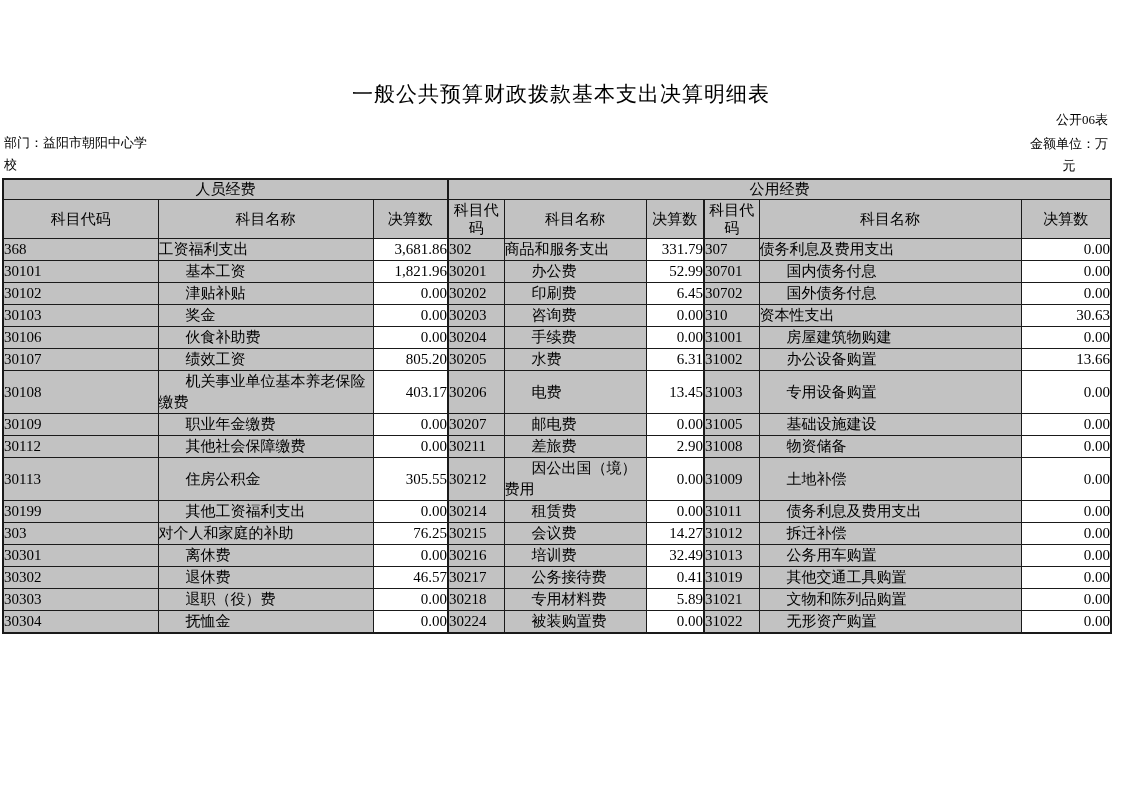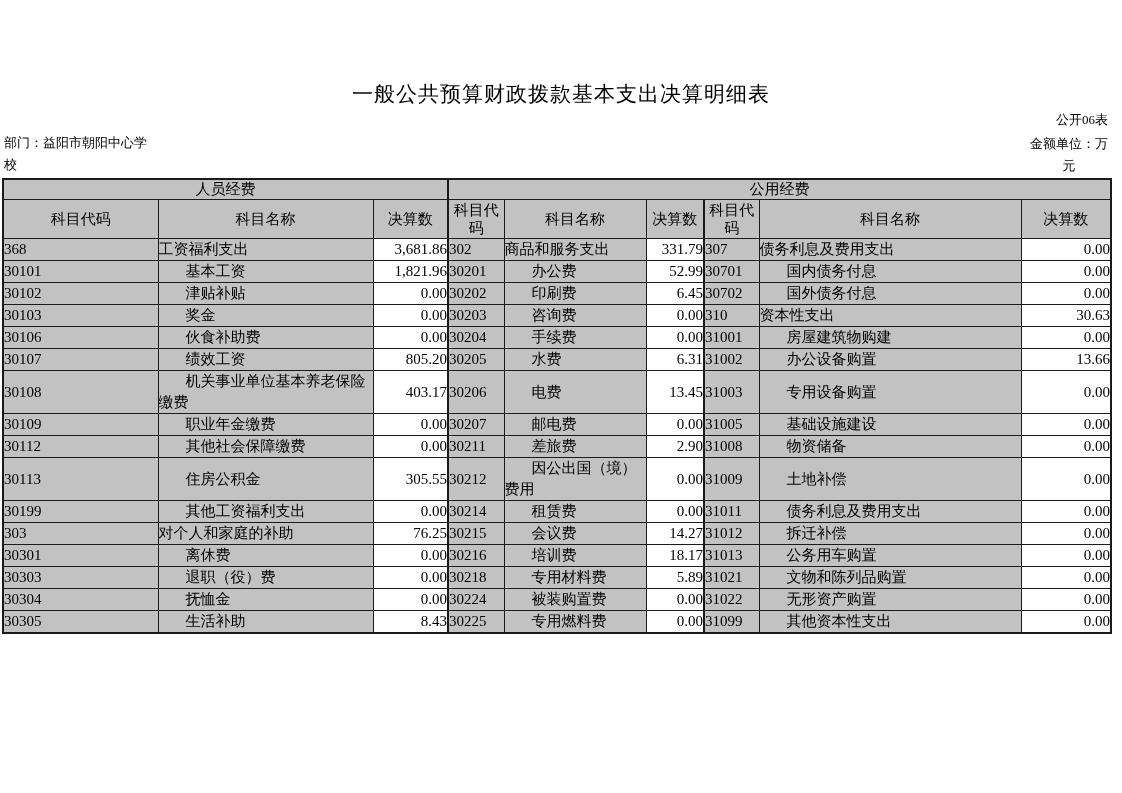--- a/index.html
+++ b/index.html
@@ -246,23 +246,34 @@
         <td class="code sep">31012</td>
         <td class="name indent">拆迁补偿</td>
         <td class="value">0.00</td>
       </tr>
       <tr class="std">
         <td class="code">30301</td>
         <td class="name indent">离休费</td>
         <td class="value">0.00</td>
         <td class="code sep">30216</td>
         <td class="name indent">培训费</td>
-        <td class="value">18.17</td>
+        <td class="value">32.49</td>
         <td class="code sep">31013</td>
         <td class="name indent">公务用车购置</td>
+        <td class="value">0.00</td>
+      </tr>
+      <tr class="std">
+        <td class="code">30302</td>
+        <td class="name indent">退休费</td>
+        <td class="value">46.57</td>
+        <td class="code sep">30217</td>
+        <td class="name indent">公务接待费</td>
+        <td class="value">0.41</td>
+        <td class="code sep">31019</td>
+        <td class="name indent">其他交通工具购置</td>
         <td class="value">0.00</td>
       </tr>
       <tr class="std">
         <td class="code">30303</td>
         <td class="name indent">退职（役）费</td>
         <td class="value">0.00</td>
         <td class="code sep">30218</td>
         <td class="name indent">专用材料费</td>
         <td class="value">5.89</td>
         <td class="code sep">31021</td>
@@ -273,25 +284,14 @@
         <td class="code">30304</td>
         <td class="name indent">抚恤金</td>
         <td class="value">0.00</td>
         <td class="code sep">30224</td>
         <td class="name indent">被装购置费</td>
         <td class="value">0.00</td>
         <td class="code sep">31022</td>
         <td class="name indent">无形资产购置</td>
         <td class="value">0.00</td>
       </tr>
-      <tr class="std">
-        <td class="code">30305</td>
-        <td class="name indent">生活补助</td>
-        <td class="value">8.43</td>
-        <td class="code sep">30225</td>
-        <td class="name indent">专用燃料费</td>
-        <td class="value">0.00</td>
-        <td class="code sep">31099</td>
-        <td class="name indent">其他资本性支出</td>
-        <td class="value">0.00</td>
-      </tr>
     </tbody>
 </table>
 
 </body></html>

